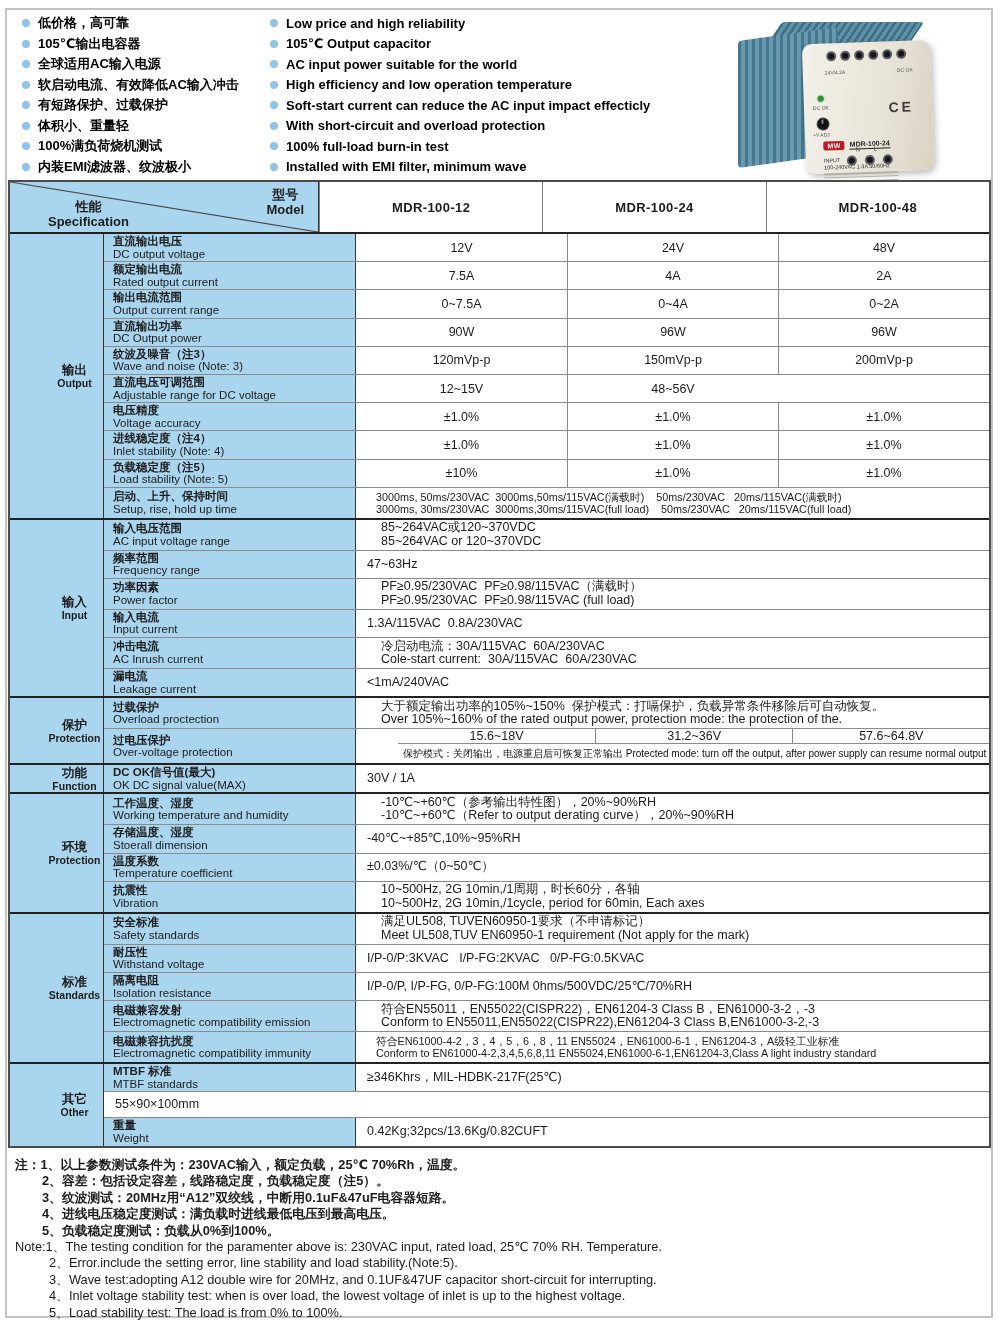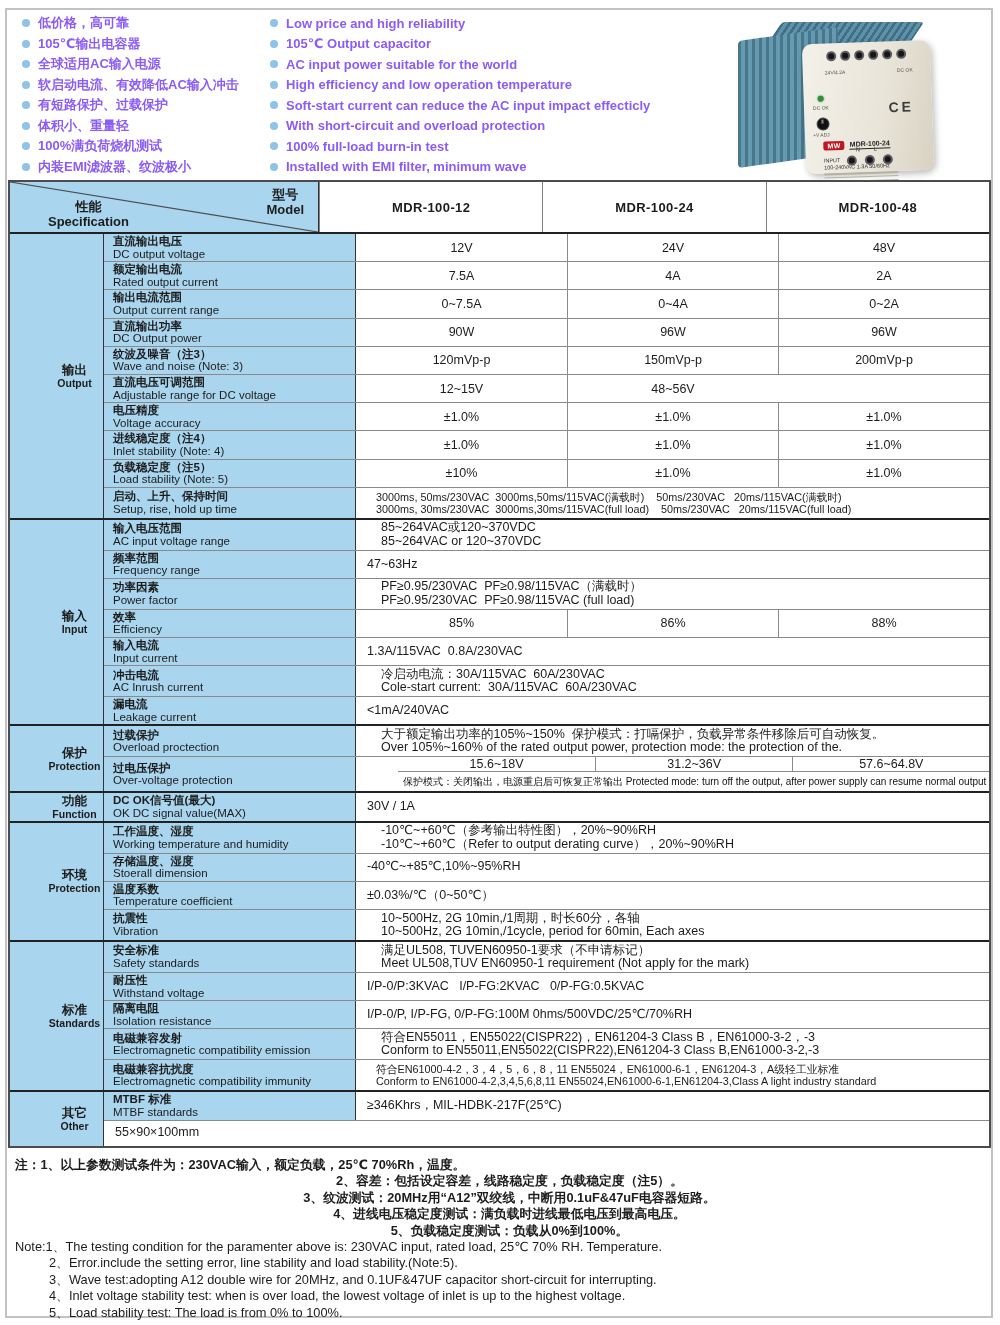--- a/index.html
+++ b/index.html
@@ -8,21 +8,21 @@
     font-family:"Liberation Sans","DejaVu Sans",sans-serif;color:#1c1c1c;
     -webkit-font-smoothing:antialiased;
   }
   .page-frame{position:absolute;left:5px;top:8px;width:984px;height:1306px;border:2px solid #c2c2c2;background:#fff;}
 
   
   .features{position:absolute;left:22px;top:13px;display:flex;}
   .feat-col{display:flex;flex-direction:column;}
   .feat-col.cn{width:248px;}
   .feat-col.en{width:430px;}
-  .feat-item{display:flex;align-items:center;height:20.5px;font-size:13px;font-weight:600;color:#8b5cf6;white-space:nowrap;}
+  .feat-item{display:flex;align-items:center;height:20.5px;font-size:13px;font-weight:600;color:#000000;white-space:nowrap;}
   .bullet{width:8px;height:8px;border-radius:50%;background:#8fc3e8;margin-right:8px;flex:0 0 8px;}
 
   
   .photo{position:absolute;left:708px;top:14px;width:246px;height:162px;}
   .psu-fins-top{position:absolute;left:66px;top:8px;width:142px;height:24px;
     background:repeating-linear-gradient(90deg,#3f6e85 0 3px,#5d92a9 3px 7px);
     transform:skew(-34deg);border-radius:3px;}
   .psu-body{position:absolute;left:30px;top:20px;width:100px;height:127px;
     background:repeating-linear-gradient(90deg,#47768d 0 3px,#659ab1 3px 7px);
     transform:skewY(-8deg);border-radius:4px;}
@@ -78,21 +78,21 @@
   .vspan.small{font-size:10.8px;line-height:12px;padding-left:6px;}
   .ovwrap{display:flex;flex-direction:column;margin-left:28px;}
   .ovtop{flex:1;display:grid;grid-template-columns:1fr 1fr 1fr;border-bottom:1px solid #8a8a8a;}
   .ovtop .vcell{font-size:12.5px;}
   .ovnote{height:19px;display:flex;align-items:center;padding:0 3px 0 5px;font-size:10px;white-space:nowrap;color:#111;}
 
   
   .notes{position:absolute;left:15px;top:1157px;width:962px;}
   .note-line{font-size:12.8px;line-height:16.4px;white-space:nowrap;}
   .note-line.cn{font-weight:600;}
-  .note-line.cn.cont{padding-left:27px;text-align:center;}
+  .note-line.cn.cont{padding-left:27px;}
   .note-line.en.cont{padding-left:34px;}
 </style>
 </head>
 <body>
 
 <div class="page-frame"></div>
 
 <div class="features">
   <div class="feat-col cn">
       <div class="feat-item">
@@ -363,31 +363,20 @@
           <div class="srow r2">
             <div class="param-cell blue">
               <div class="param-cn">功率因素</div>
               <div class="param-en">Power factor</div>
             </div>
             <div class="vspan">PF≥0.95/230VAC  PF≥0.98/115VAC（满载时）
 PF≥0.95/230VAC  PF≥0.98/115VAC (full load)</div>
           </div>
           <div class="srow r1">
             <div class="param-cell blue">
-              <div class="param-cn">效率</div>
-              <div class="param-en">Efficiency</div>
-            </div>
-            <div class="vals3">
-              <div class="vcell">85%</div>
-              <div class="vcell">86%</div>
-              <div class="vcell">88%</div>
-            </div>
-          </div>
-          <div class="srow r1">
-            <div class="param-cell blue">
               <div class="param-cn">输入电流</div>
               <div class="param-en">Input current</div>
             </div>
             <div class="vspan">1.3A/115VAC  0.8A/230VAC</div>
           </div>
           <div class="srow r2">
             <div class="param-cell blue">
               <div class="param-cn">冲击电流</div>
               <div class="param-en">AC Inrush current</div>
             </div>
@@ -541,20 +530,27 @@
           <div class="srow r1">
             <div class="param-cell blue">
               <div class="param-cn">MTBF 标准</div>
               <div class="param-en">MTBF standards</div>
             </div>
             <div class="vspan">≥346Khrs，MIL-HDBK-217F(25℃)</div>
           </div>
           <div class="srow r1">
             <div class="vspan">55×90×100mm</div>
           </div>
+          <div class="srow r1">
+            <div class="param-cell blue">
+              <div class="param-cn">重量</div>
+              <div class="param-en">Weight</div>
+            </div>
+            <div class="vspan">0.42Kg;32pcs/13.6Kg/0.82CUFT</div>
+          </div>
         </div>
       </div>
     </div>
 </div>
 
 <div class="notes">
   <div>
       <div class="note-line cn">注：1、以上参数测试条件为：230VAC输入，额定负载，25℃ 70%Rh，温度。</div>
       <div class="note-line cn cont">2、容差：包括设定容差，线路稳定度，负载稳定度（注5）。</div>
       <div class="note-line cn cont">3、纹波测试：20MHz用“A12”双绞线，中断用0.1uF&amp;47uF电容器短路。</div>

